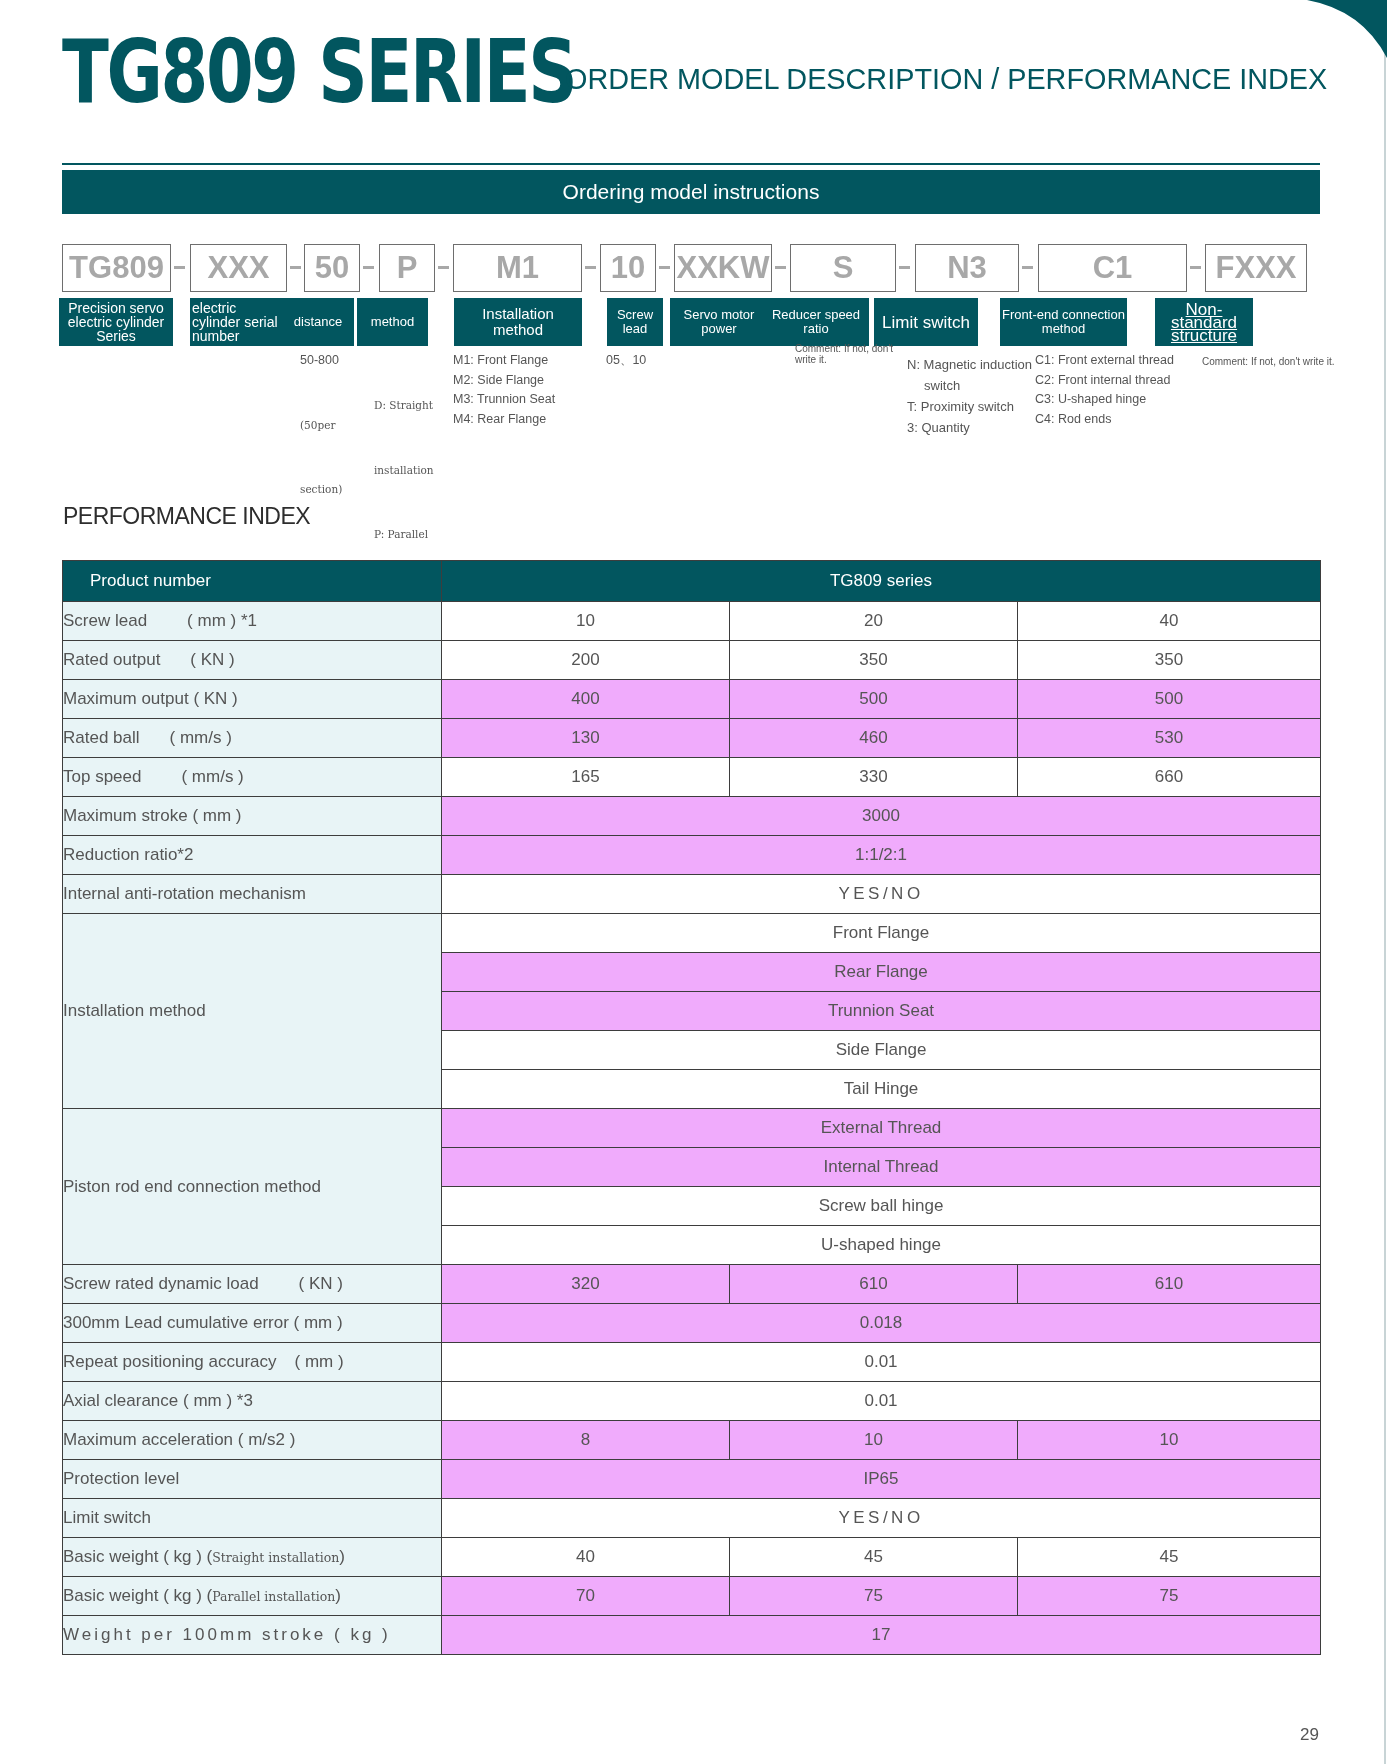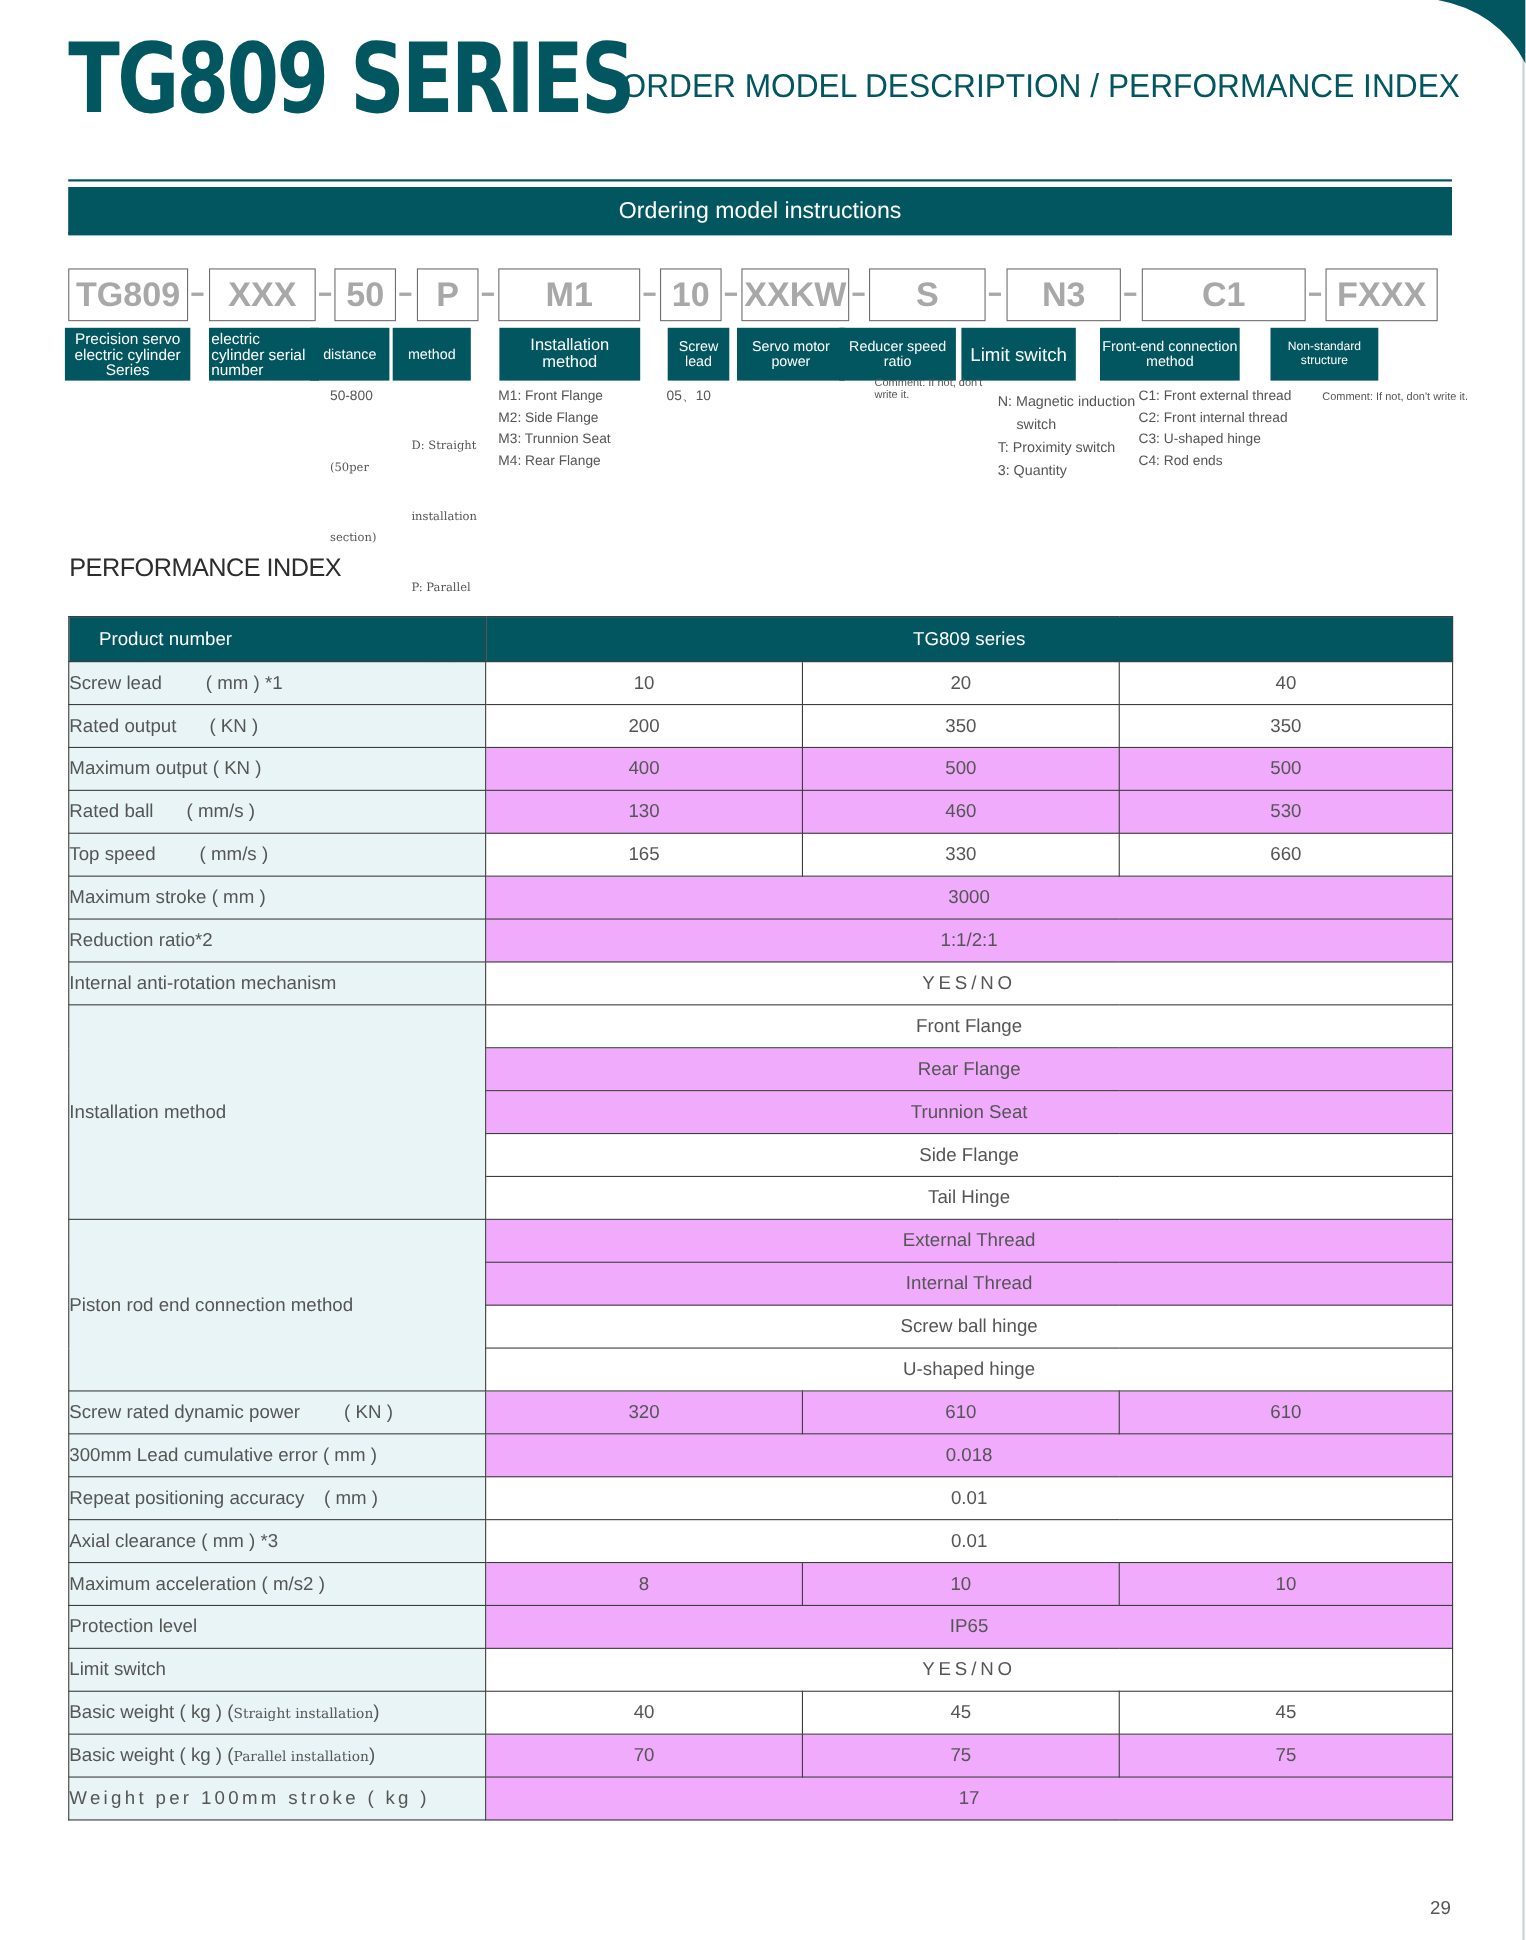--- a/index.html
+++ b/index.html
@@ -30,21 +30,21 @@
   }
   .dash {
     position: absolute; top: 266px; width: 11px; height: 3px; background: #a8a8a8;
   }
   .code-label {
     position: absolute; top: 298px; height: 48px; background: #02565f; color: #fff;
     text-align: center; display: flex; align-items: center; justify-content: center;
     font-size: 13px; line-height: 14px; box-sizing: border-box; padding: 0 2px;
   }
   .code-label.big { font-size: 17px; line-height: 17px; }
-  .code-label.small { font-size: 11px; line-height: 13px; }
+  .code-label.small { font-size: 17px; line-height: 13px; text-decoration: underline; }
   .note { position: absolute; font-size: 12.5px; color: #555; line-height: 19.5px; white-space: nowrap; }
   .note.tiny { font-size: 10px; line-height: 11px; white-space: normal; }
   .note .m { font-family: "DejaVu Serif", serif; font-size: 10.5px; margin-top: 45px; }
   .perf-title { position: absolute; left: 63px; top: 503px; font-size: 23px; color: #2d2d2d; letter-spacing: -0.5px; }
 
   table.perf {
     position: absolute; left: 62px; top: 560px; width: 1258px; border-collapse: collapse;
     table-layout: fixed; font-size: 17px; color: #555;
   }
   table.perf td, table.perf th {
@@ -228,21 +228,21 @@
         <td class="val" colspan="3">Internal Thread</td>
       </tr>
   <tr class="w">
         <td class="val" colspan="3">Screw ball hinge</td>
       </tr>
   <tr class="w">
         <td class="val" colspan="3">U-shaped hinge</td>
       </tr>
 
   <tr class="g">
-    <td class="lbl"><span>Screw rated dynamic power</span><span class="gap"></span><span>( KN )</span></td>
+    <td class="lbl"><span>Screw rated dynamic load</span><span class="gap"></span><span>( KN )</span></td>
     <td class="val">320</td>
     <td class="val">610</td>
     <td class="val">610</td>
   </tr>
   <tr class="g">
     <td class="lbl">300mm Lead cumulative error ( mm )</td>
     <td class="val" colspan="3">0.018</td>
   </tr>
   <tr class="w">
     <td class="lbl"><span>Repeat positioning accuracy</span><span style="display:inline-block;width:18px"></span><span>( mm )</span></td>

